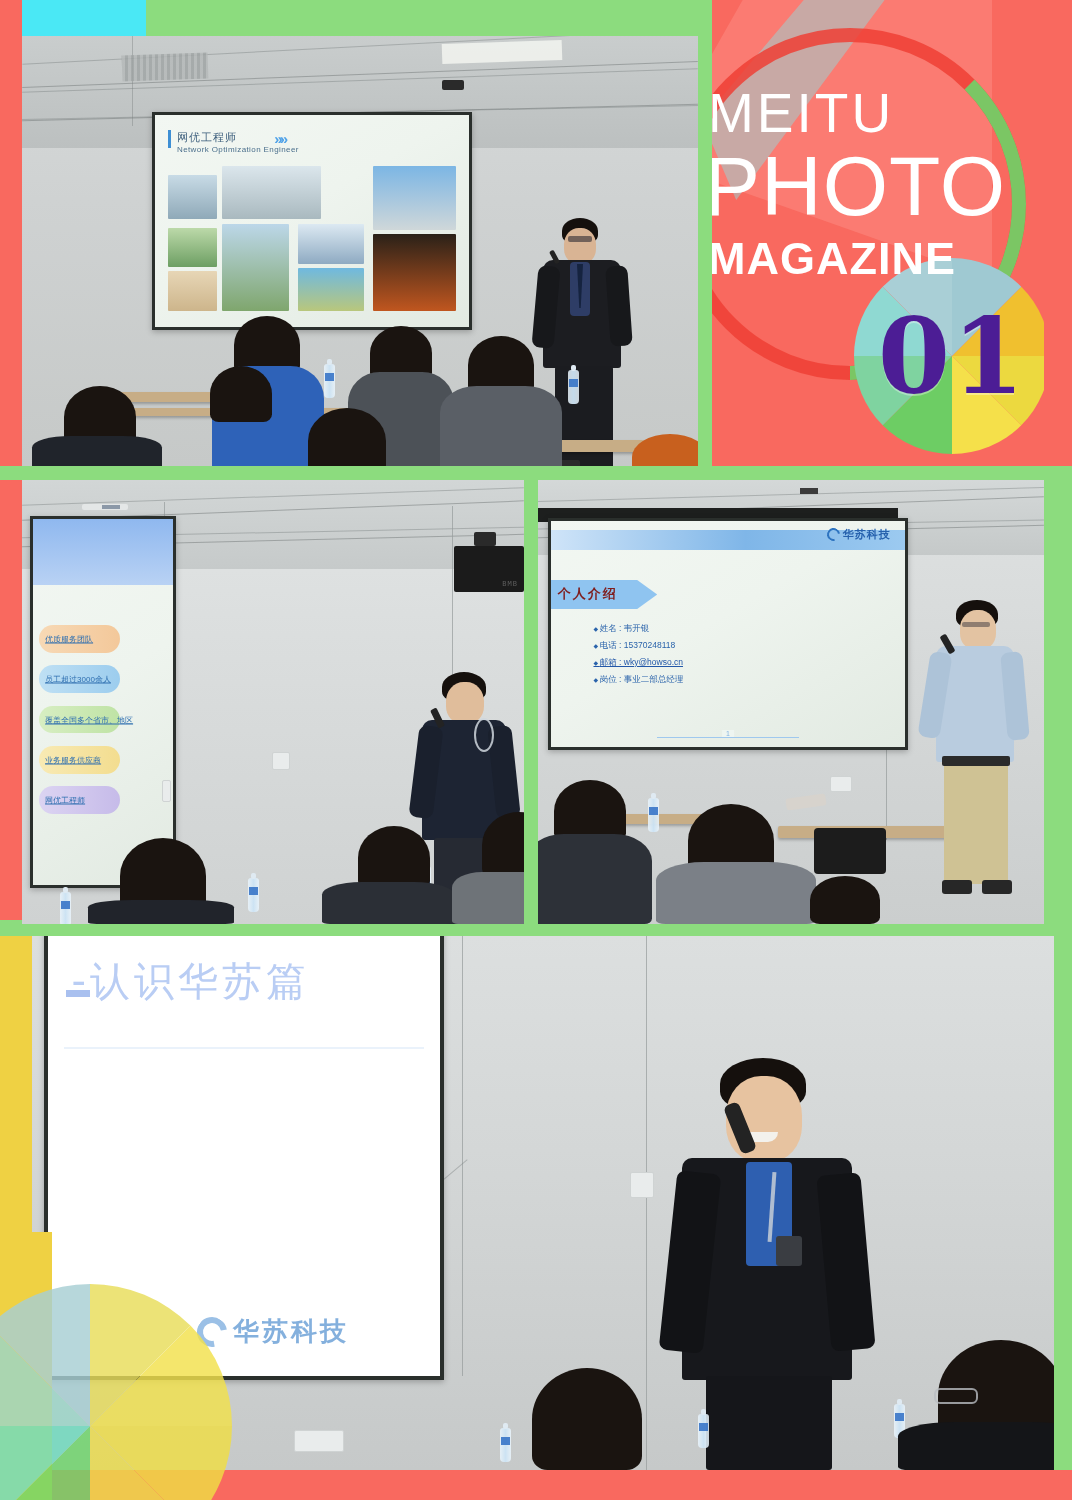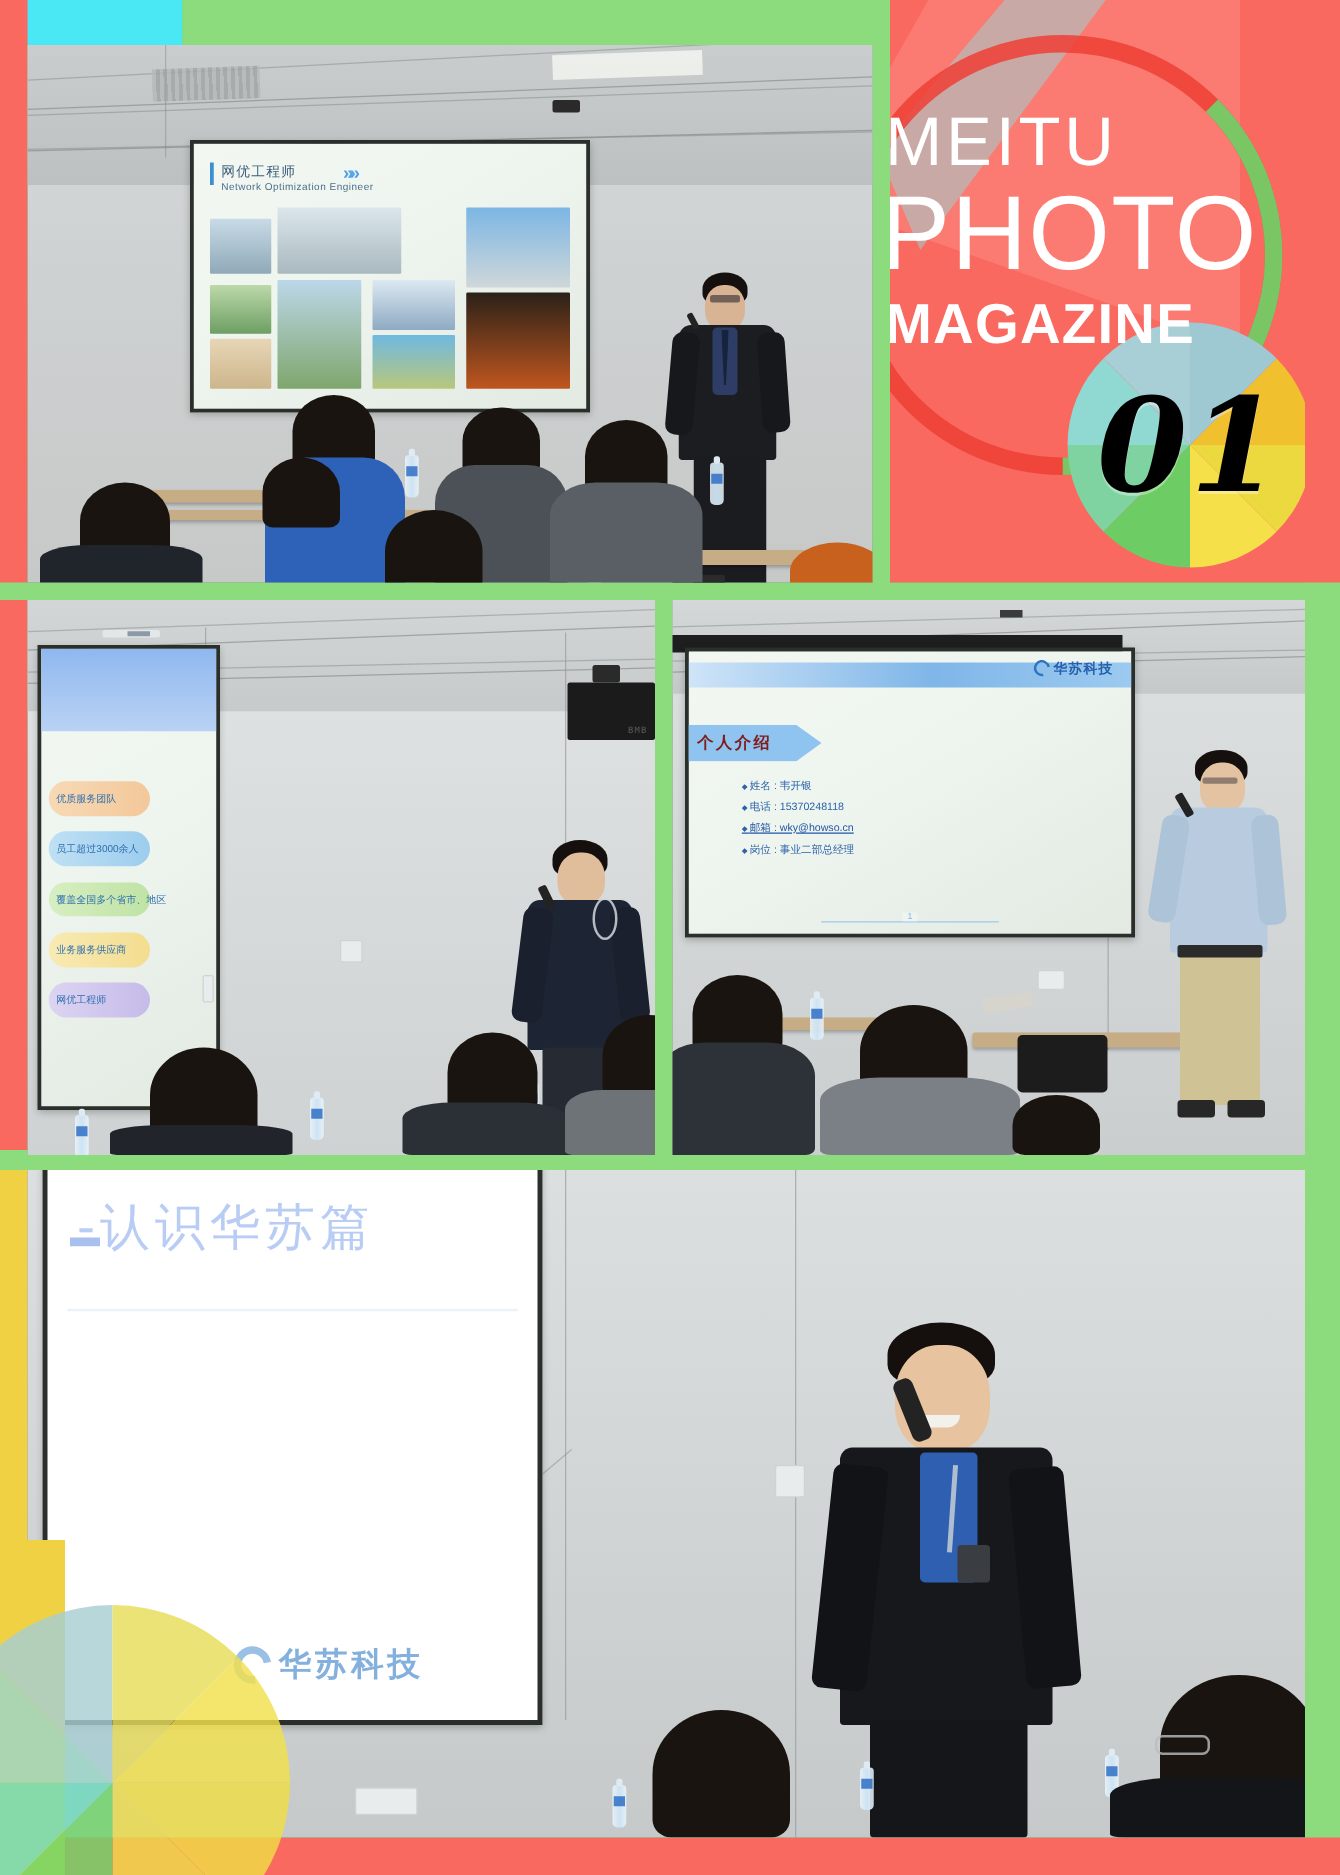--- a/index.html
+++ b/index.html
@@ -75,21 +75,21 @@
   .ctile { position:absolute; border-radius:1px; }
 
   
   .slide2-head { position:absolute; left:0; top:0; width:100%; height:18%;
     background:linear-gradient(#8fb8ef,#b9d2f4); }
   .pill {
     position:absolute; left:4%; width:58%; height:7.6%;
     border-radius:40px;
   }
   .pill span { position:absolute; left:8%; top:50%; transform:translateY(-50%);
-    font-size:8px; color:#2e6fb0; white-space:nowrap; }
+    font-size:8px; color:#2e6fb0; white-space:nowrap;text-decoration:underline; }
 
   
   .s3-topbar { position:absolute; left:0; top:4%; width:100%; height:9%;
     background:linear-gradient(90deg,#cfe4f8 0%, #7fb6e8 55%, #9ccaf0 100%); }
   .s3-logo { position:absolute; right:4%; top:2.5%; display:flex; align-items:center; gap:3px; }
   .s3-logo .mark {
     width:13px; height:13px; border-radius:50%;
     border:2.5px solid #2e74c0; border-right-color:transparent; transform:rotate(35deg);
   }
   .s3-logo .cn { font-size:11px; color:#2661ad; font-weight:bold; letter-spacing:1px; }
@@ -190,24 +190,23 @@
     font-family:"Liberation Sans", sans-serif; font-weight:300;
   }
   .t-magazine {
     position:absolute; left:-4px; top:236px; width:100%;
     color:#ffffff; font-size:45px; letter-spacing:1px; line-height:1;
     font-family:"Liberation Sans", sans-serif; font-weight:700;
   }
   .t-01 {
     position:absolute; left:0; top:0; width:196px; height:196px;
     display:flex; align-items:center; justify-content:center;
-    color:#000000; font-size:104px; font-weight:bold; letter-spacing:2px;
+    color:#4c1d95; font-size:104px; font-weight:bold; letter-spacing:2px;
     font-family:"DejaVu Serif", serif;
     text-shadow: 0 2px 0 rgba(255,255,255,.35);
-    font-style: italic;
   }
 
   
   #deco-circle {
     position:absolute; left:-52px; top:1284px; width:284px; height:284px;
     border-radius:50%; overflow:hidden; opacity:.82;
   }
   #vol {
     position:absolute; left:14px; top:1406px;
     font-family:"DejaVu Serif", serif; font-weight:bold;
@@ -420,21 +419,21 @@
       <div style="position:absolute; left:276px; top:348px; width:72px; height:46px; background:#1c1c1c; border-radius:4px;"></div>
 
       <div class="aud" style="left:16px;  top:300px; width:72px; height:62px;"></div>
       <div class="aud-body" style="left:-12px; top:354px; width:126px; height:90px; background:#2d3138;"></div>
       <div class="aud" style="left:150px; top:324px; width:86px; height:74px;"></div>
       <div class="aud-body" style="left:118px; top:382px; width:160px; height:62px; background:#7b8087;"></div>
       <div class="aud" style="left:272px; top:396px; width:70px; height:48px;"></div>
     </div>
   </div>
 
-  <div class="photo" id="photo-bottom" style="left:22px; top:936px; width:1022px; height:534px;">
+  <div class="photo" id="photo-bottom" style="left:32px; top:936px; width:1022px; height:534px;">
     <div class="scene">
       <div class="room" style="background:linear-gradient(#dcdfdf 0%,#d3d6d6 45%,#c6c9c9 100%);"></div>
       <div class="wall-seam" style="left:614px; top:0; height:534px;"></div>
       <div class="wall-seam" style="left:430px; top:0; height:440px;"></div>
       <div class="grid-line" style="left:400px; top:236px; width:40px; transform:rotate(-40deg);"></div>
 
       <div class="screen s4" style="left:-8px; top:-8px; width:400px; height:452px; border-width:4px;">
         <div class="s4-dash"></div>
         <div class="s4-title">-认识华苏篇</div>
         <div class="s4-rule"></div>

